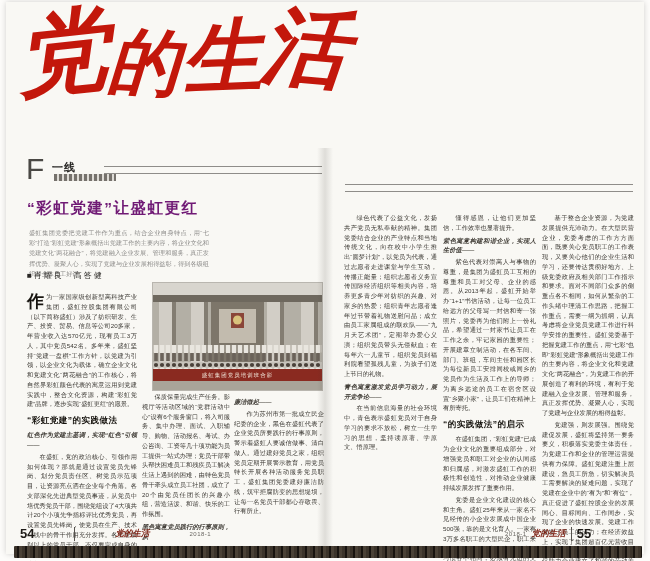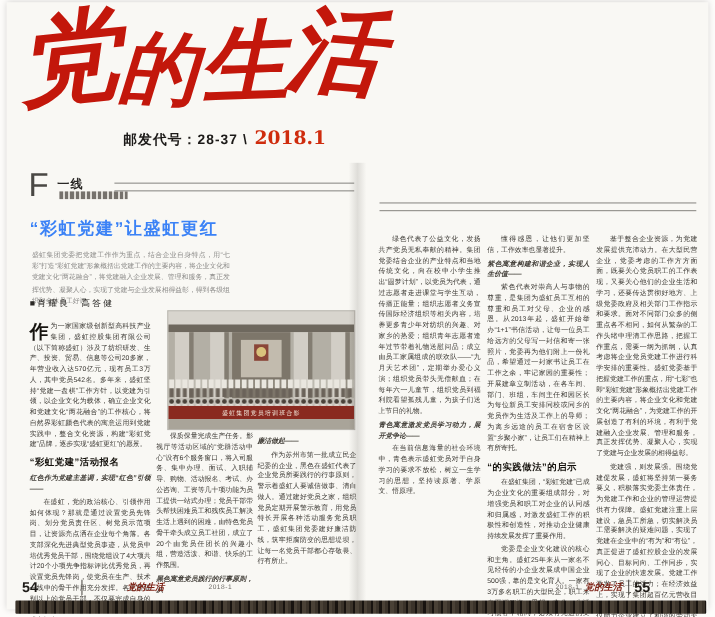--- a/index.html
+++ b/index.html
@@ -19,21 +19,21 @@
   
   .rule{position:absolute;height:1px;background:#8f8d89;}
   .fold{position:absolute;left:317px;top:148px;width:16px;height:400px;background:linear-gradient(90deg,rgba(0,0,0,0) 0%,rgba(60,55,48,.14) 50%,rgba(0,0,0,0) 100%);}
   .bottom-edges{position:absolute;left:14px;top:546px;width:628px;height:12px;background:repeating-linear-gradient(90deg,#3b332a 0 3px,#18130f 3px 5px,#4a4136 5px 8px);border-radius:1px;}
   
   .section-logo{position:absolute;left:26px;top:154px;width:78px;height:38px;}
   .sec-letter{font-size:30px;color:#4a4844;font-weight:300;line-height:1;font-family:"Liberation Sans",sans-serif;}
   .sec-name{font-size:11px;color:#2a2826;font-weight:bold;position:absolute;left:26px;top:6px;letter-spacing:1px;}
   .sec-strip{position:absolute;left:28px;top:20px;width:62px;height:7px;background:repeating-linear-gradient(90deg,#55504a 0 3px,#d8d5cf 3px 5px);opacity:.8;}
   
-  .art-title{position:absolute;left:27px;top:198px;width:220px;font-size:15.5px;font-weight:bold;color:#3b82f6;letter-spacing:1.5px;}
+  .art-title{position:absolute;left:27px;top:198px;width:220px;font-size:15.5px;font-weight:bold;color:#701a75;letter-spacing:1.5px;}
   .art-abstract{position:absolute;left:29px;top:228px;width:180px;font-size:6.2px;line-height:1.65;color:#8b8a88;text-align:justify;}
   .art-authors{position:absolute;left:27px;top:270px;font-size:8px;font-weight:normal;color:#2a2825;letter-spacing:2px;}
   
   .col{position:absolute;font-size:6.25px;line-height:1.56;color:#3b3833;text-align:justify;}
   .col p{margin:0 0 2px 0;text-indent:2em;}
   .col p.blk-lead{font-style:italic;font-weight:bold;color:#44403a;text-indent:0;margin:3px 0 2px 0;}
   .col h2.blk-h2{font-size:8.5px;margin:5px 0 3px 0;color:#14110c;letter-spacing:.5px;text-indent:0;}
   .col p.blk-drop{text-indent:0;}
   .drop{float:left;font-size:17px;line-height:1;font-weight:bold;margin:1px 2px 0 0;color:#17140f;}
   .lcol1{left:27px;top:292px;width:110px;height:252px;}
@@ -62,40 +62,36 @@
 
 <div class="canvas">
   <div class="sheet"></div>
 
   <div class="masthead">
     <span class="mast-char mc1">党</span>
     <span class="mast-char mc2">的</span>
     <span class="mast-char mc3">生</span>
     <span class="mast-char mc4">活</span>
   </div>
-  <div class="postal">
-    <span class="postal-label">邮发代号：28-37 \</span>
-    <span class="postal-issue">2018.1</span>
-  </div>
 
   <div class="section-logo">
     <span class="sec-letter">F</span>
     <span class="sec-name">一线</span>
     <span class="sec-strip"></span>
   </div>
   <div class="rule" style="left:104px;top:166px;width:218px;"></div>
   <div class="rule" style="left:104px;top:173px;width:218px;"></div>
 
   <div class="art-title">“彩虹党建”让盛虹更红</div>
   <div class="art-abstract">盛虹集团党委把党建工作作为重点，结合企业自身特点，用“七彩”打造“彩虹党建”形象概括出党建工作的主要内容，将企业文化和党建文化“两花融合”，将党建融入企业发展、管理和服务，真正发挥优势、凝聚人心，实现了党建与企业发展相得益彰，得到各级组织和全体员工好评。</div>
   <div class="art-authors">■肖耀良　高答健</div>
 
   <div class="col lcol1">
       <p class="blk-drop"><span class="drop">作</span>为一家国家级创新型高科技产业集团，盛虹控股集团有限公司（以下简称盛虹）涉及了纺织研发、生产、投资、贸易、信息等公司20多家，年营业收入达570亿元，现有员工3万人，其中党员542名。多年来，盛虹坚持“党建一盘棋”工作方针，以党建为引领，以企业文化为载体，确立企业文化和党建文化“两花融合”的工作核心，将自然界彩虹颜色代表的寓意运用到党建实践中，整合文化资源，构建“彩虹党建”品牌，逐步实现“盛虹更红”的愿景。</p>
-      <h2 class="blk-h2">“彩虹党建”活动报名</h2>
+      <h2 class="blk-h2">“彩虹党建”的实践做法</h2>
       <p class="blk-lead">红色作为党建主基调，实现“红色”引领——</p>
       <p class="blk-p">在盛虹，党的政治核心、引领作用如何体现？那就是通过设置党员先锋岗、划分党员责任区、树党员示范项目，让资源亮点洒在企业每个角落。各支部深化先进典型党员事迹，从党员中培优秀党员干部，围绕党组设了4大项共计20个小项先争指标评比优秀党员，再设置党员先锋岗，使党员在生产、技术一线中的骨干作用充分发挥。各主管级别以上的党员干部，不仅要完成自身的生产管理任务，还要带领所管理的部门或车间在</p>
     </div>
   <div class="col lcol2">
       <span class="photo-spacer-right"></span>
       <p class="blk-p">保质保量完成生产任务。影视厅等活动区域的“党群活动中心”设有6个服务窗口，将入司服务、集中办理、面试、入职辅导、购物、活动报名、考试、办公咨询、工资等几十项功能为员工提供一站式办理；党员干部带头帮扶困难员工和残疾员工解决生活上遇到的困难，由特色党员骨干牵头成立员工社团，成立了20个由党员任团长的兴趣小组，营造活泼、和谐、快乐的工作氛围。</p>
       <p class="blk-lead">黑色寓意党员践行的行事原则，从</p>
     </div>
   <div class="col lcol3">
       <span class="photo-spacer-block"></span>

